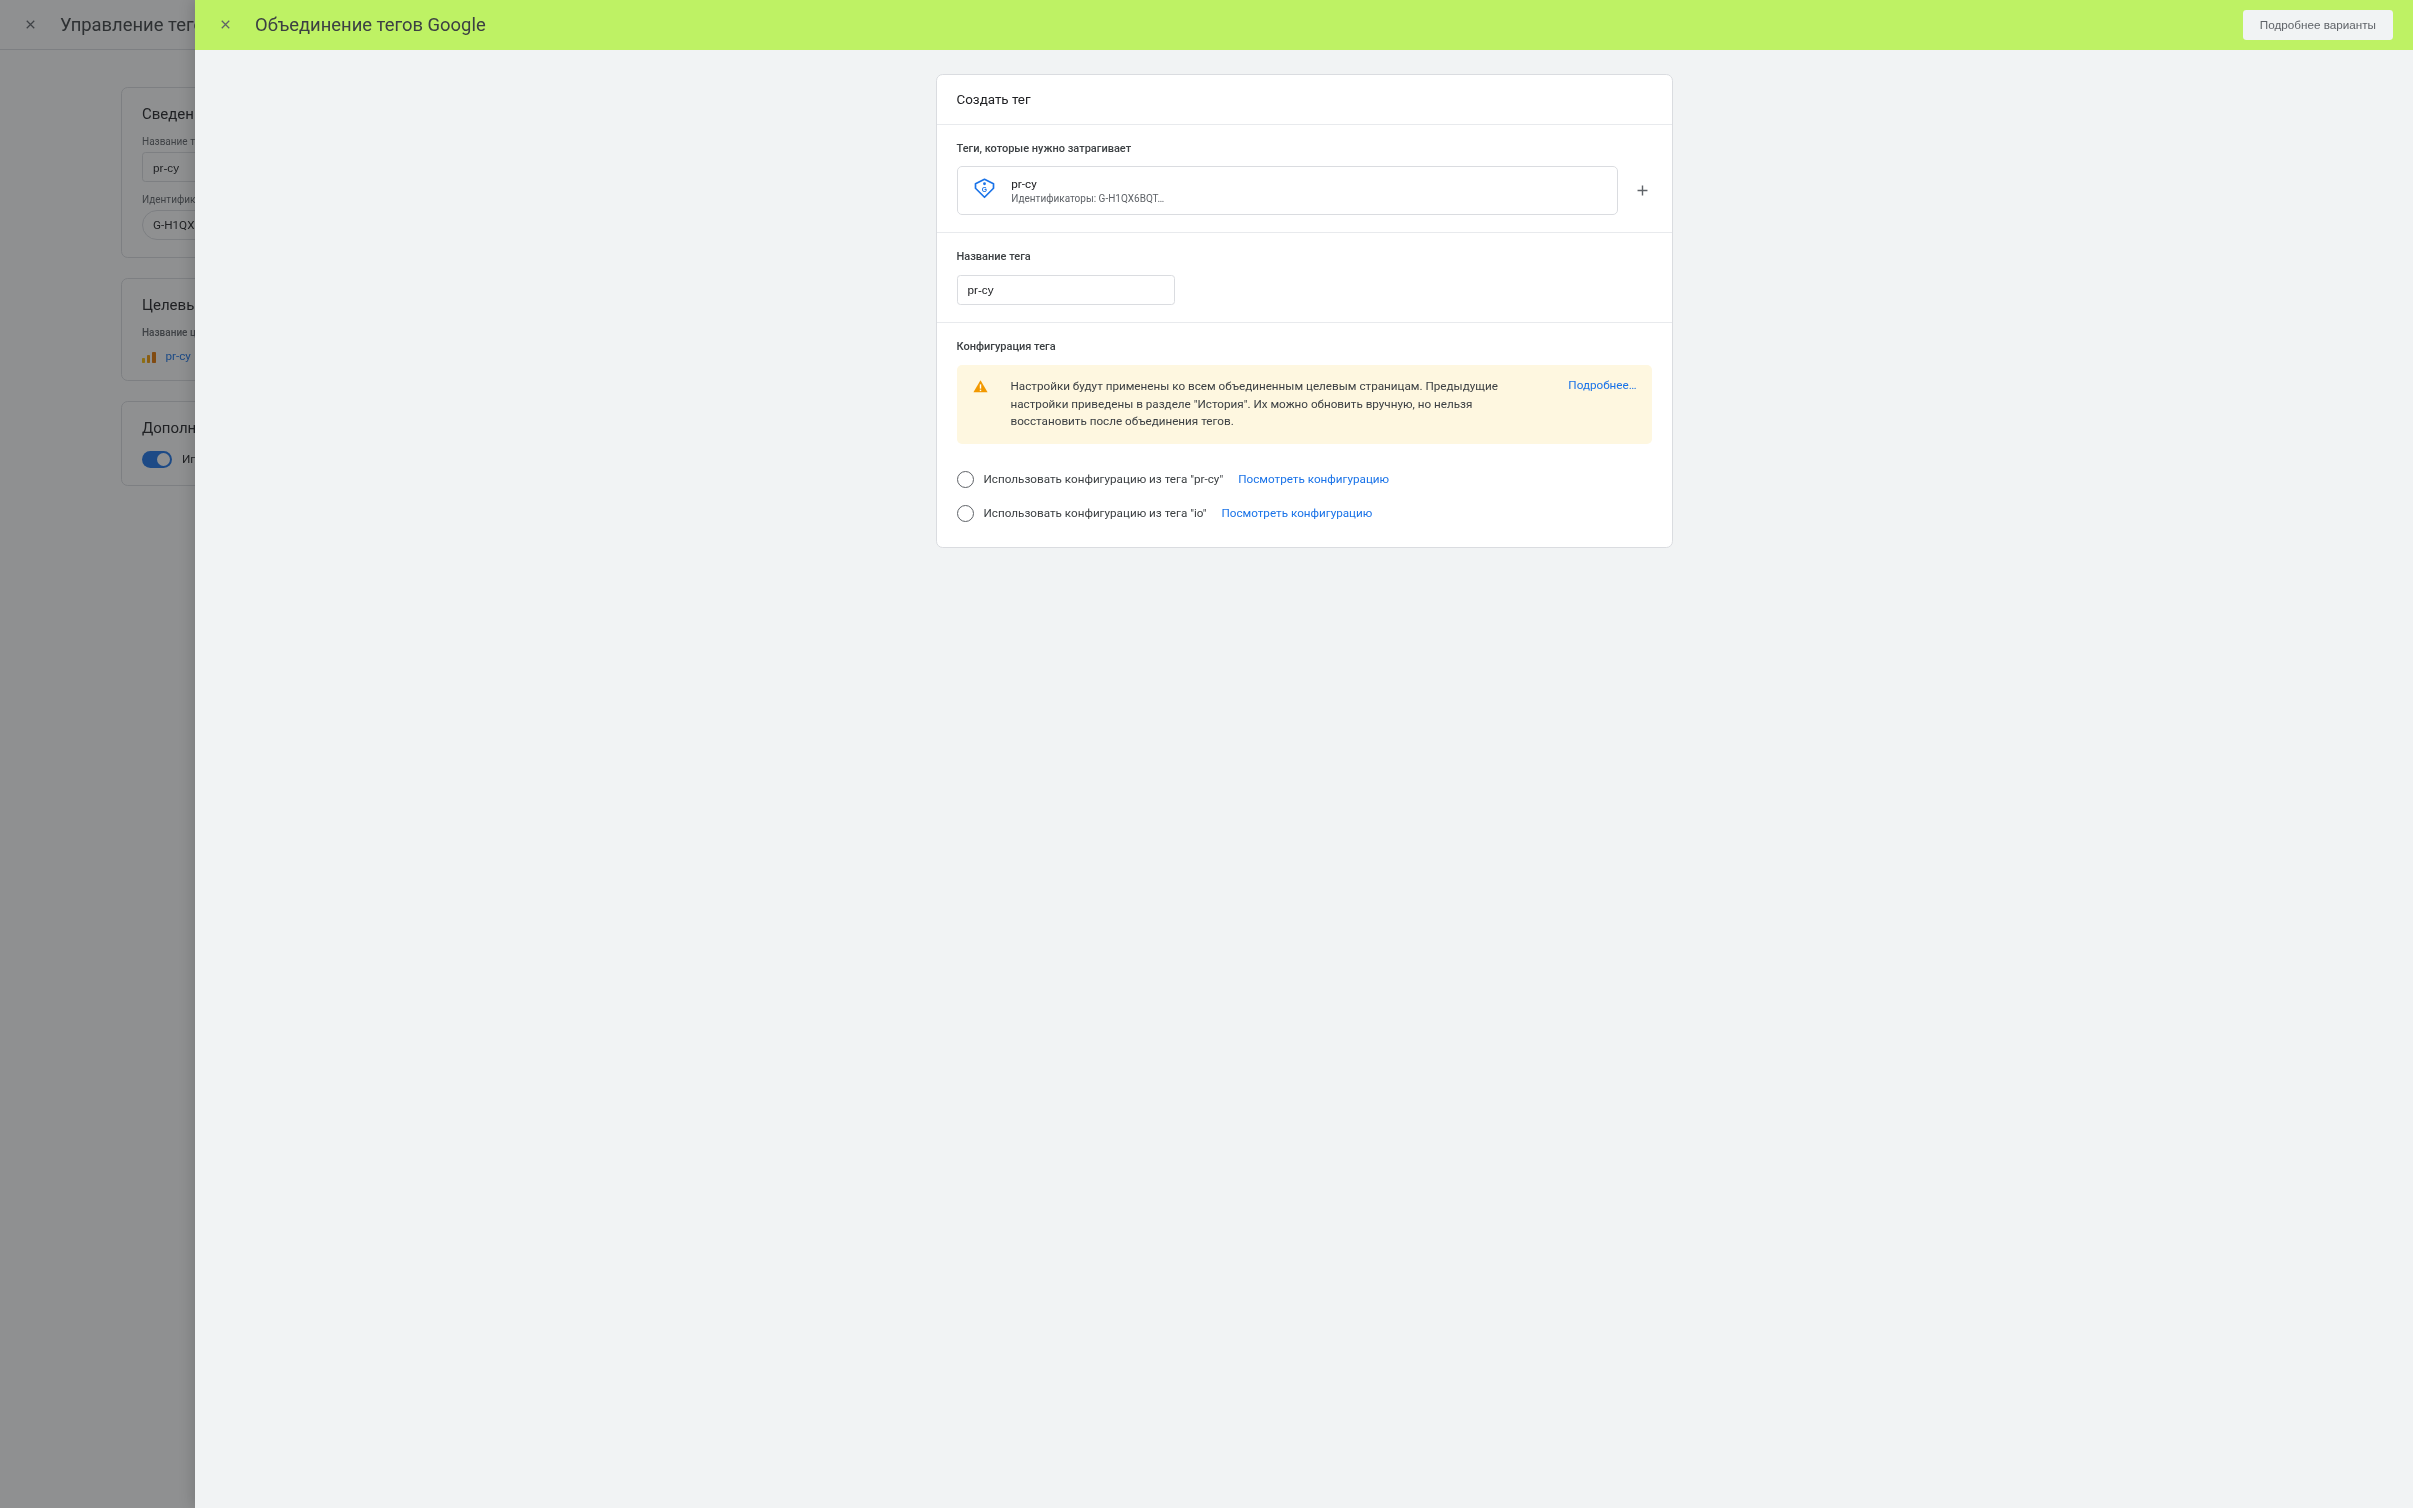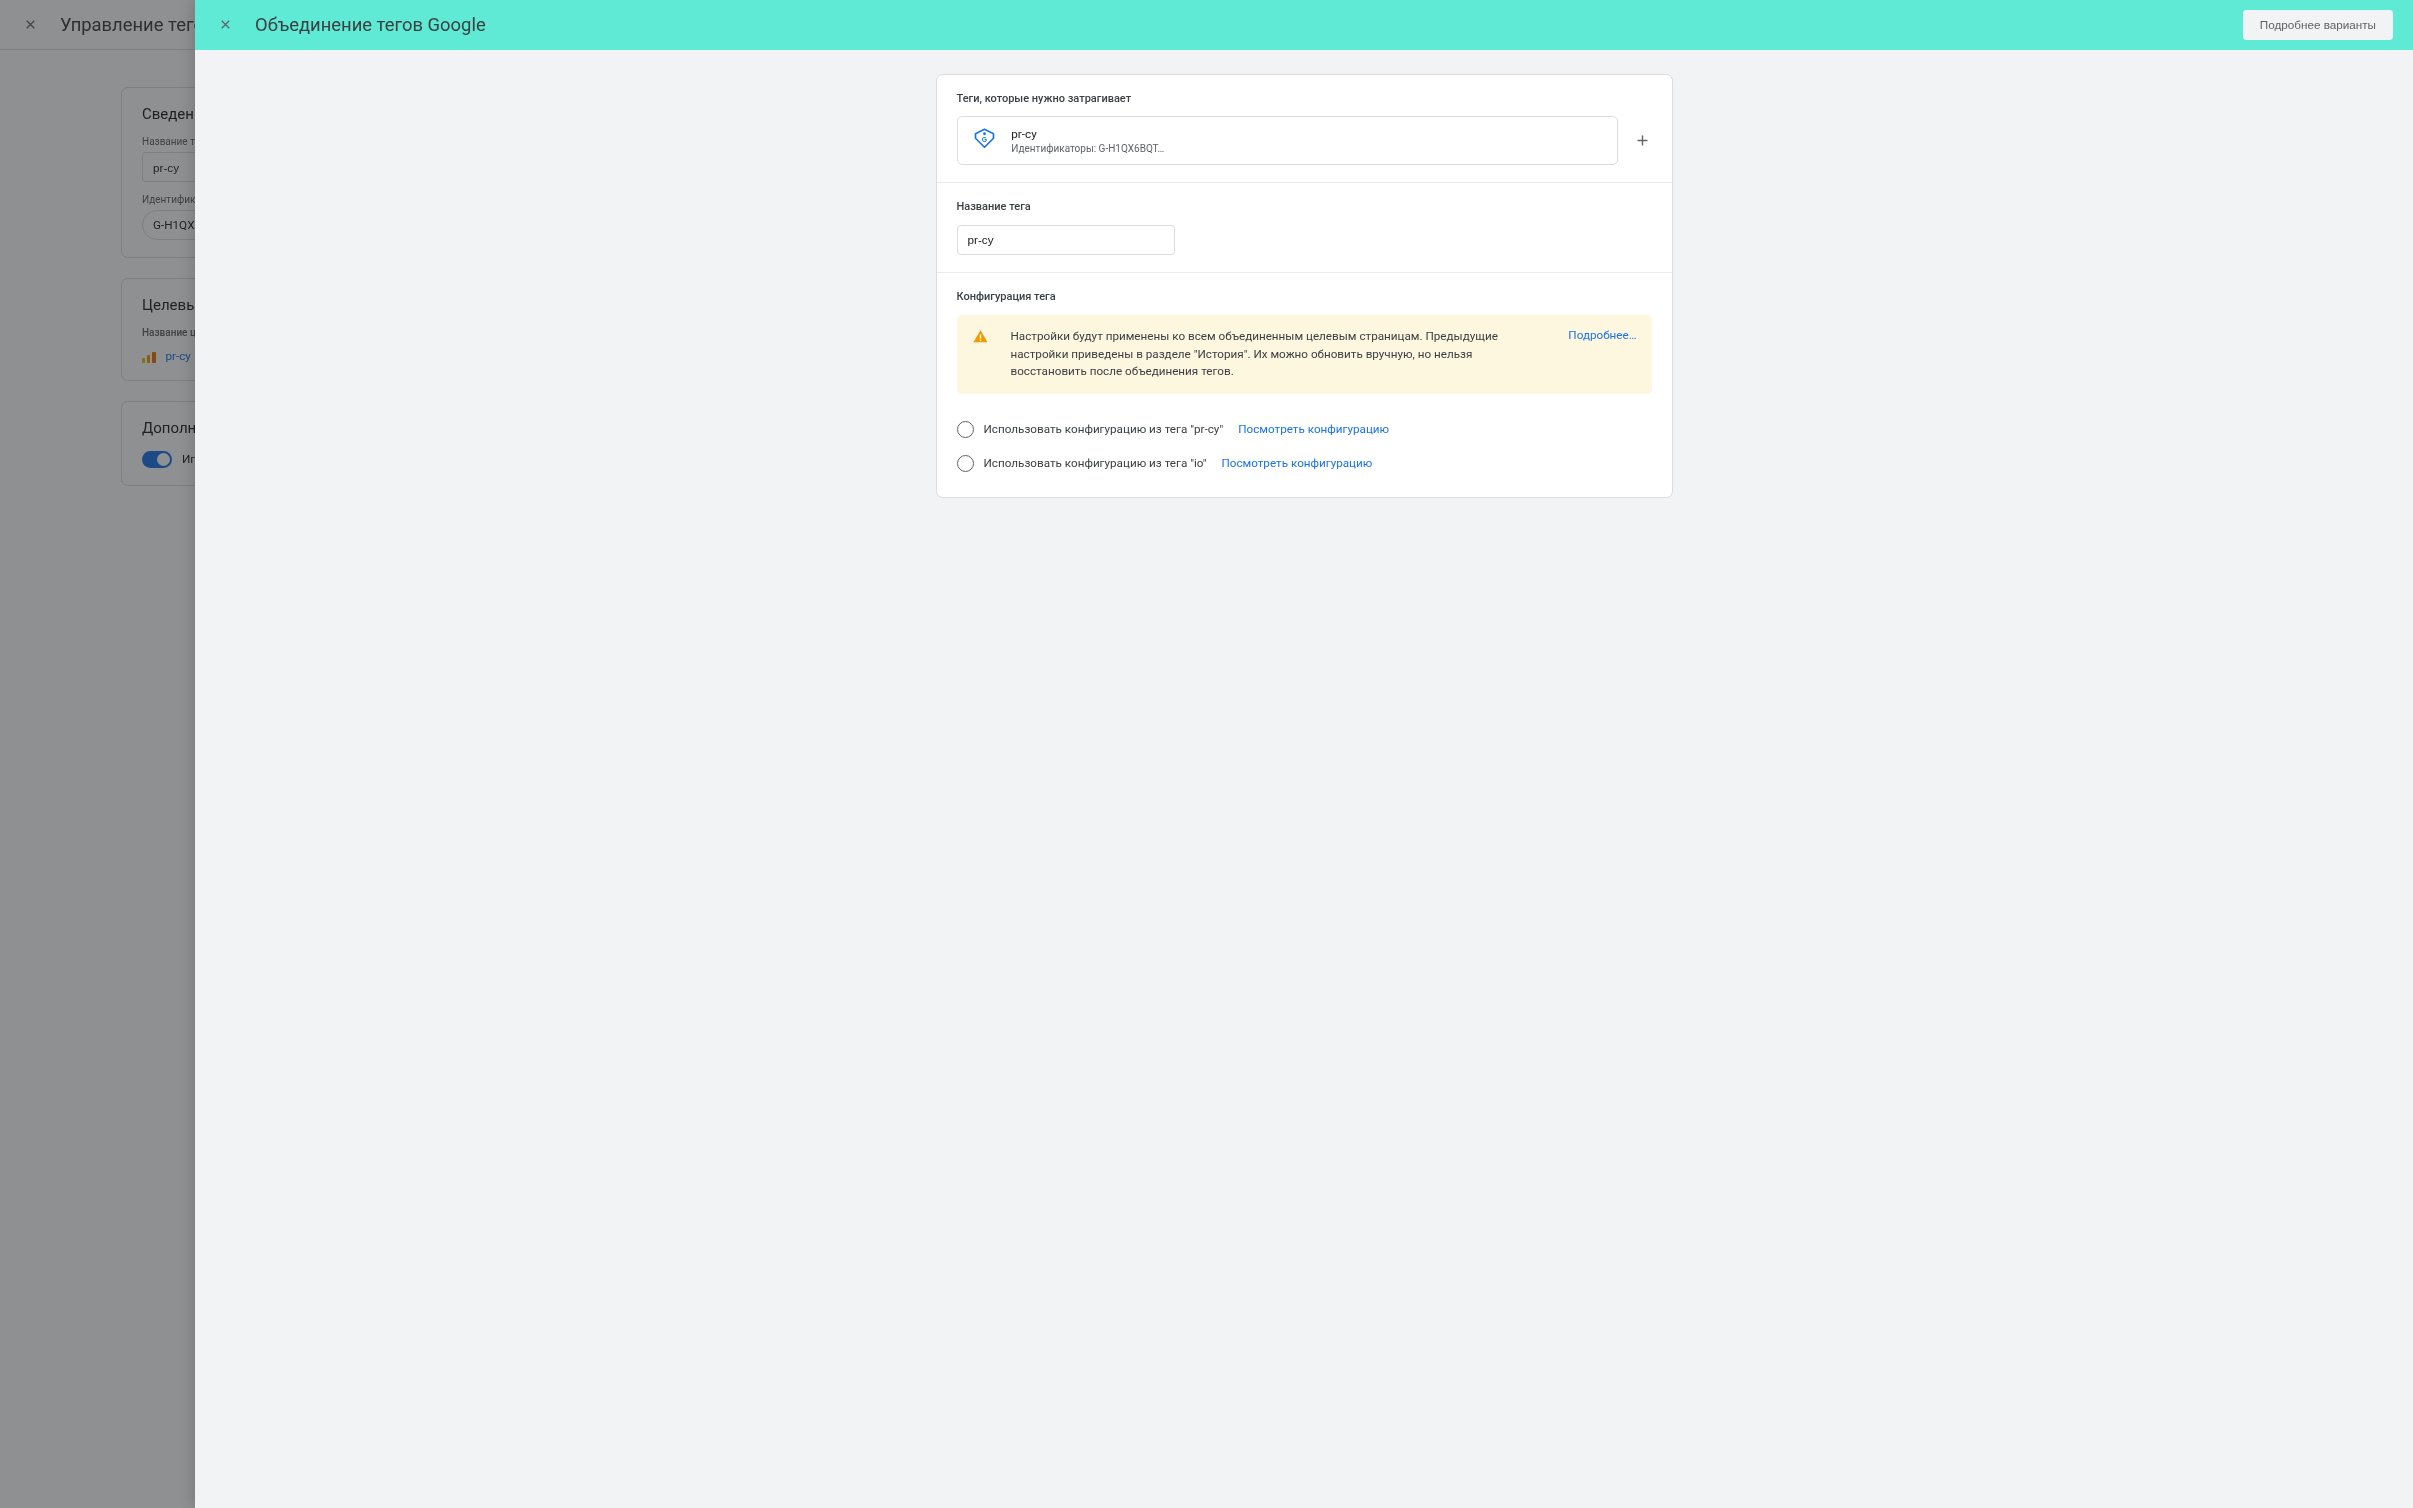--- a/index.html
+++ b/index.html
@@ -73,21 +73,21 @@
     position: fixed;
     top: 0; right: 0; bottom: 0;
     left: 195px;
     background: #f1f3f4;
     z-index: 10;
     display: flex; flex-direction: column;
     box-shadow: -3.4px 0 13.4px rgba(0,0,0,0.15);
   }
   .sheet-header {
     height: 50px;
-    background: #5eead4;
+    background: #bef264;
     display: flex; align-items: center;
     padding: 0 20px;
     gap: 20px;
     border-bottom: 0.8px solid transparent;
   }
   .sheet-header .close-btn {
     width: 20px; height: 20px; color: #5f6368; display: flex; align-items: center; justify-content: center;
     cursor: pointer; background: none; border: none;
   }
   .sheet-header .title { font-size: 18.4px; color: #3c4043; flex: 1; }
@@ -248,20 +248,23 @@
     </button>
     <div class="title">Объединение тегов Google</div>
     <button class="btn-secondary">Подробнее варианты</button>
   </div>
 
   <div class="sheet-body">
     <div class="sheet-inner">
 
       <div class="card">
 
+        <div class="card-section">
+          <div class="card-title">Создать тег</div>
+        </div>
 
         <div class="card-section">
           <div class="subhead">Теги, которые нужно затрагивает</div>
           <div class="merge-row">
             <div class="tag-box">
               <svg class="gtag-icon" viewBox="0 0 48 48" style="font-size:14px">
                 <path d="M8 12 L24 4 L40 12 L40 20 L24 36 L8 20 Z" fill="none" stroke="#1a73e8" stroke-width="3" stroke-linejoin="round"></path>
                 <circle cx="24" cy="12" r="2.5" fill="#1a73e8"></circle>
                 <text x="24" y="26" text-anchor="middle" fill="#1a73e8" font-size="12" font-family="Arial" font-weight="bold">G</text>
               </svg>

